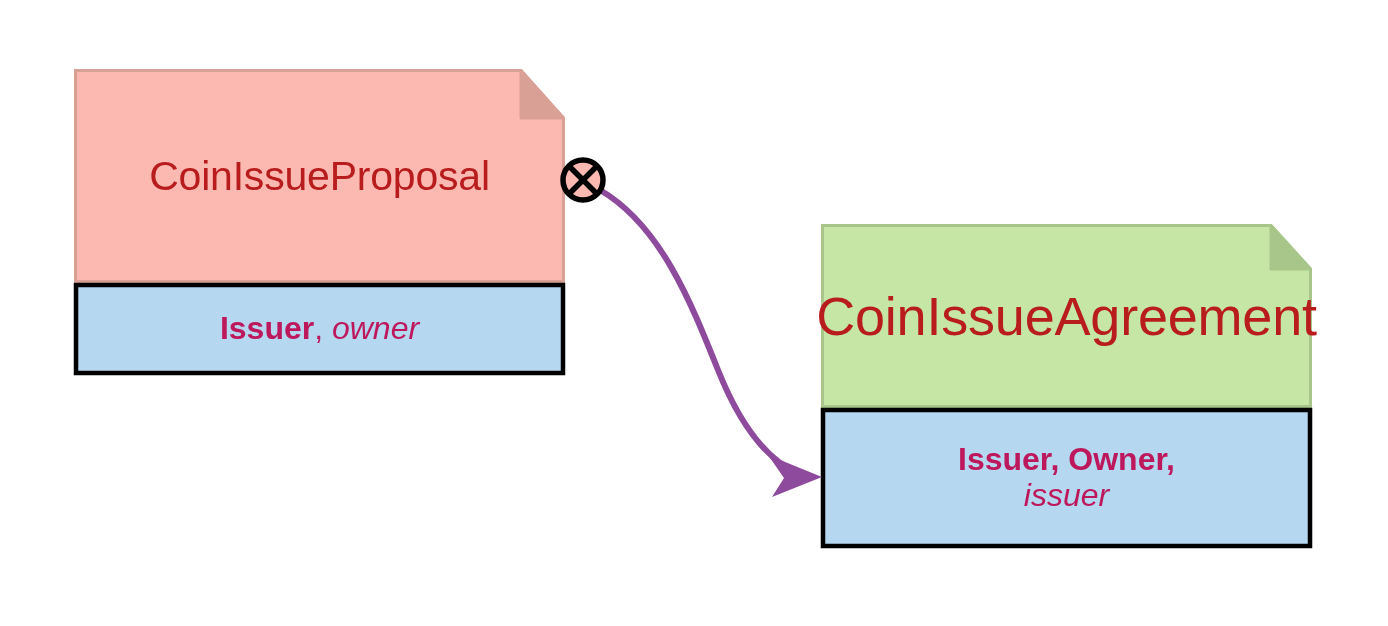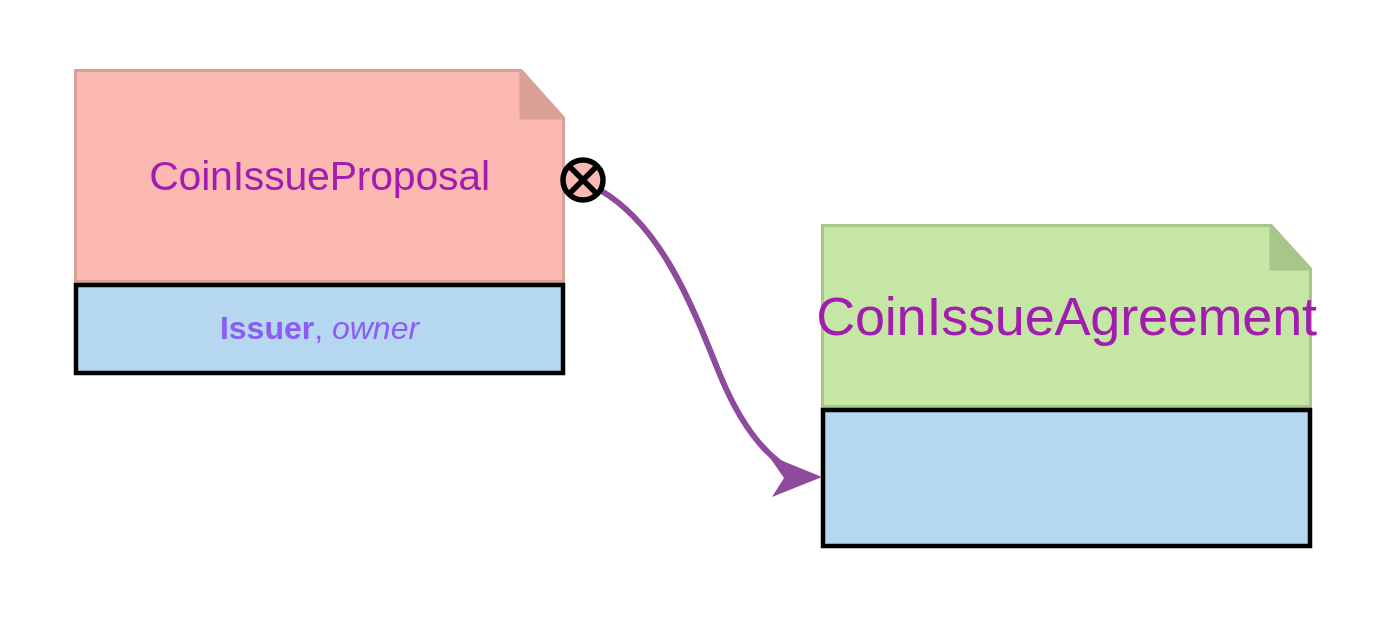--- a/index.html
+++ b/index.html
@@ -35,34 +35,34 @@
     pointer-events: none;
   }
 
   
   .node-title {
     position: absolute;
     display: flex;
     align-items: center;
     justify-content: center;
     text-align: center;
-    color: #a21caf;
+    color: #b91c1c;
     font-weight: 400;
     letter-spacing: -0.2px;
     white-space: nowrap;
     border-radius: 7px;
   }
 
   .node-compartment-text {
     position: absolute;
     display: flex;
     align-items: center;
     justify-content: center;
     text-align: center;
-    color: #8b5cf6;
+    color: #be185d;
     line-height: 1.12;
   }
 
   .t-bold   { font-weight: 700; }
   .t-italic { font-style: italic; font-weight: 400; }
   .t-plain  { font-weight: 400; font-style: normal; }
 
   
   #proposal-title {
     left: 74px; top: 69px; width: 491px; height: 214px;
@@ -122,14 +122,17 @@
   </svg>
 
   <div class="node-title" id="proposal-title">CoinIssueProposal</div>
 
   <div class="node-compartment-text" id="proposal-roles">
     <span><span class="t-bold">Issuer</span><span class="t-plain">, </span><span class="t-italic">owner</span></span>
   </div>
 
   <div class="node-title" id="agreement-title">CoinIssueAgreement</div>
 
+  <div class="node-compartment-text" id="agreement-roles">
+    <span><span class="t-bold">Issuer, Owner,</span><br><span class="t-italic">issuer</span></span>
+  </div>
 
 </div>
 
 </body></html>

